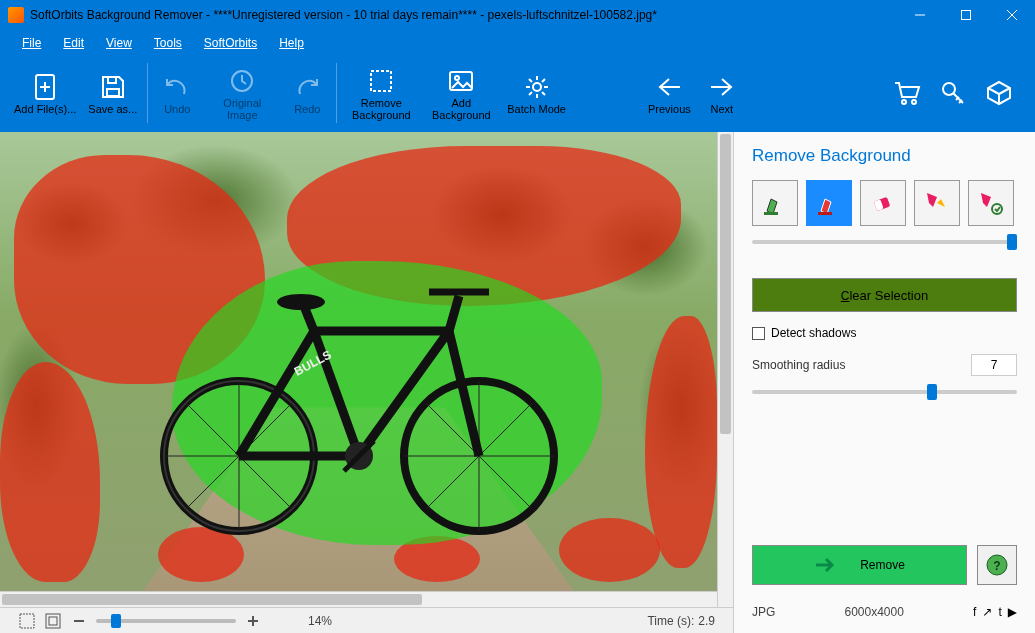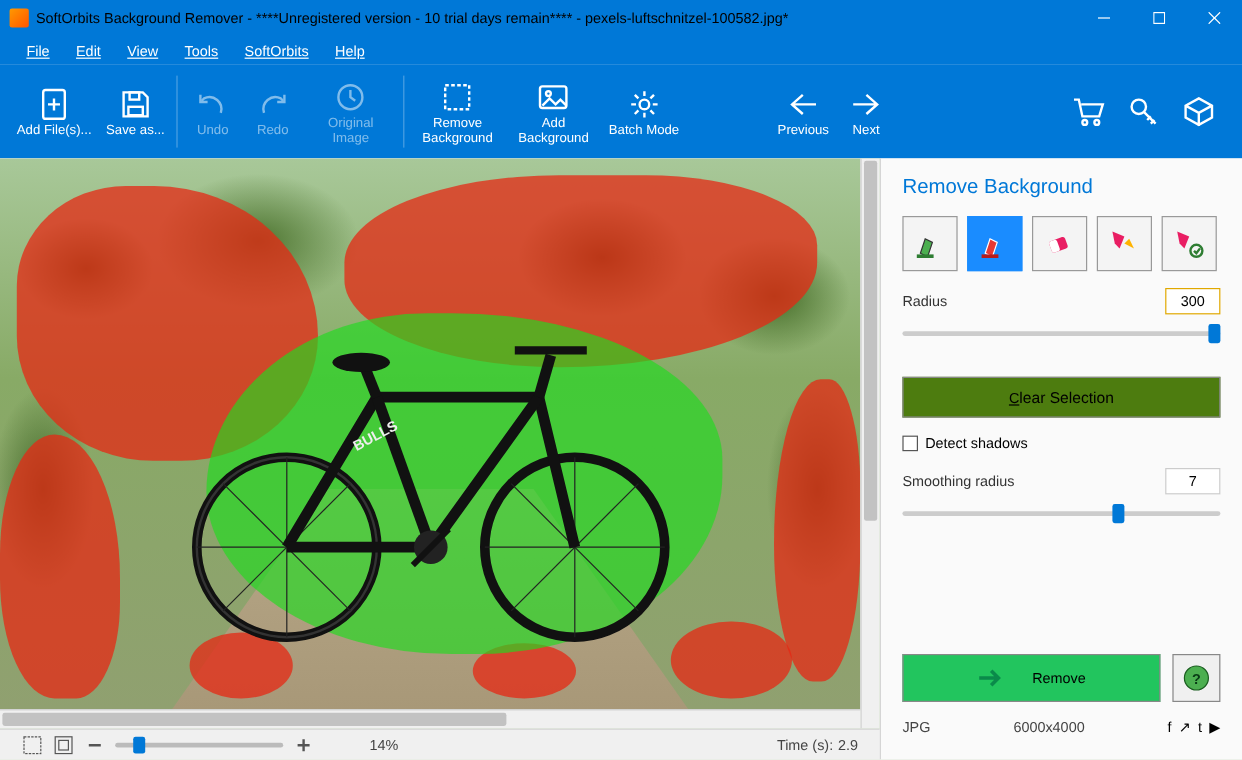--- a/index.html
+++ b/index.html
@@ -9,21 +9,21 @@
 .titlebar .icon { width:16px; height:16px; margin-right:6px; background:linear-gradient(135deg,#ff9900,#ff5500); border-radius:2px; }
 .titlebar .title { flex:1; font-size:12px; }
 .titlebar .wc { width:46px; height:30px; display:flex; align-items:center; justify-content:center; color:#fff; }
 
 .menubar { height:24px; background:#0078d7; display:flex; align-items:center; padding:0 12px; gap:2px; }
 .menubar .mitem { color:#fff; padding:2px 10px; font-size:13px; }
 .menu-ul { text-decoration:underline; }
 
 .toolbar { height:78px; background:#0078d7; display:flex; align-items:center; padding:0 8px; }
 .toolbar .sep { width:1px; height:60px; background:rgba(255,255,255,0.3); margin:0 4px; }
-.tbtn { display:flex; flex-direction:column; align-items:center; justify-content:center; color:#ffffff; min-width:50px; height:74px; padding:4px 6px 2px; gap:2px; text-align:center; }
+.tbtn { display:flex; flex-direction:column; align-items:center; justify-content:center; color:#000000; min-width:50px; height:74px; padding:4px 6px 2px; gap:2px; text-align:center; }
 .tbtn.disabled { opacity:0.5; }
 .tbtn .ticon { width:28px; height:28px; display:flex; align-items:center; justify-content:center; }
 .tbtn .tlabel { font-size:11px; line-height:12px; max-width:68px; }
 .toolbar .spacer { flex:1; }
 .ricons { display:flex; gap:14px; padding-right:12px; }
 .ricons .ri { width:32px; height:32px; display:flex; align-items:center; justify-content:center; color:#fff; }
 
 .main { flex:1; display:flex; min-height:0; }
 .canvas-area { flex:1; display:flex; flex-direction:column; min-width:0; position:relative; }
 .canvas-wrap { flex:1; position:relative; overflow:hidden; background:#d9e8d0; }
@@ -68,21 +68,21 @@
 .pslider .thumb { position:absolute; top:-6px; width:10px; height:16px; background:#0078d7; border-radius:2px; }
 
 .panel button.big { height:34px; border:1px solid #888; background:#4d7c0f; font-size:13px; width:100%; }
 .panel .chk { display:flex; align-items:center; gap:6px; }
 .panel .chk .box { width:13px; height:13px; border:1px solid #555; background:#fff; }
 
 .action-row { display:flex; gap:10px; margin-top:auto; }
 .action-row .removebtn { flex:1; height:40px; border:1px solid #888; background:#22c55e; display:flex; align-items:center; justify-content:center; gap:24px; font-size:14px; }
 .action-row .help { width:40px; height:40px; border:1px solid #888; background:#f0f0f0; display:flex; align-items:center; justify-content:center; }
 
-.panel-bot { height:26px; display:flex; align-items:flex-start; justify-content:space-between; border-top:0;gap:37px; }
+.panel-bot { height:26px; display:flex; align-items:center; justify-content:space-between; border-top:0;gap:37px; }
 .panel-bot .pseg { color:#444; }
 .panel-bot .socials { display:flex; gap:6px; }
 
 svg { display:block; }
 </style>
 </head>
 <body>
 
 <div class="titlebar">
   <div class="icon"></div>
@@ -140,35 +140,35 @@
     <div class="ticon">
         <svg width="26" height="22" viewBox="0 0 26 22">
           <path d="M20 18a10 10 0 0 0-14-12l-2 2" fill="none" stroke="#fff" stroke-width="2"></path>
           <path d="M3 3v6h6" fill="none" stroke="#fff" stroke-width="2"></path>
         </svg>
       </div>
     <div class="tlabel">Undo</div>
   </div>
   <div class="tbtn disabled">
     <div class="ticon">
+        <svg width="26" height="26" viewBox="0 0 26 26">
+          <circle cx="13" cy="13" r="10" fill="none" stroke="#fff" stroke-width="2"></circle>
+          <path d="M13 7v6l4 3" fill="none" stroke="#fff" stroke-width="2"></path>
+        </svg>
+      </div>
+    <div class="tlabel">Original Image</div>
+  </div>
+  <div class="tbtn disabled">
+    <div class="ticon">
         <svg width="26" height="22" viewBox="0 0 26 22">
           <path d="M6 18a10 10 0 0 1 14-12l2 2" fill="none" stroke="#fff" stroke-width="2"></path>
           <path d="M23 3v6h-6" fill="none" stroke="#fff" stroke-width="2"></path>
         </svg>
       </div>
     <div class="tlabel">Redo</div>
-  </div>
-  <div class="tbtn disabled">
-    <div class="ticon">
-        <svg width="26" height="26" viewBox="0 0 26 26">
-          <circle cx="13" cy="13" r="10" fill="none" stroke="#fff" stroke-width="2"></circle>
-          <path d="M13 7v6l4 3" fill="none" stroke="#fff" stroke-width="2"></path>
-        </svg>
-      </div>
-    <div class="tlabel">Original Image</div>
   </div>
   <div class="sep"></div>
   <div class="tbtn">
     <div class="ticon">
         <svg width="26" height="26" viewBox="0 0 26 26">
           <rect x="3" y="3" width="20" height="20" fill="none" stroke="#fff" stroke-width="2" stroke-dasharray="3 2"></rect>
         </svg>
       </div>
     <div class="tlabel">Remove Background</div>
   </div>
@@ -348,24 +348,20 @@
         </div>
       <div class="tb">
           <svg width="28" height="28" viewBox="0 0 28 28">
             <path d="M4 4l10 4-4 10-4-4z" fill="#e91e63"></path>
             <circle cx="20" cy="20" r="5" fill="none" stroke="#2e7d32" stroke-width="2"></circle>
             <path d="M18 20l2 2 3-4" stroke="#2e7d32" stroke-width="2" fill="none"></path>
           </svg>
         </div>
     </div>
 
-    <div class="row">
-      <div class="lbl">Radius</div>
-      <input type="text" value="300" style="">
-    </div>
     <div class="pslider">
         <div class="thumb" style="right:0"></div>
       </div>
 
     <div style="height:6px"></div>
     <button class="big"><span style="text-decoration:underline">C</span>lear Selection</button>
 
     <div class="chk">
       <div class="box"></div>
       <div>Detect shadows</div>

